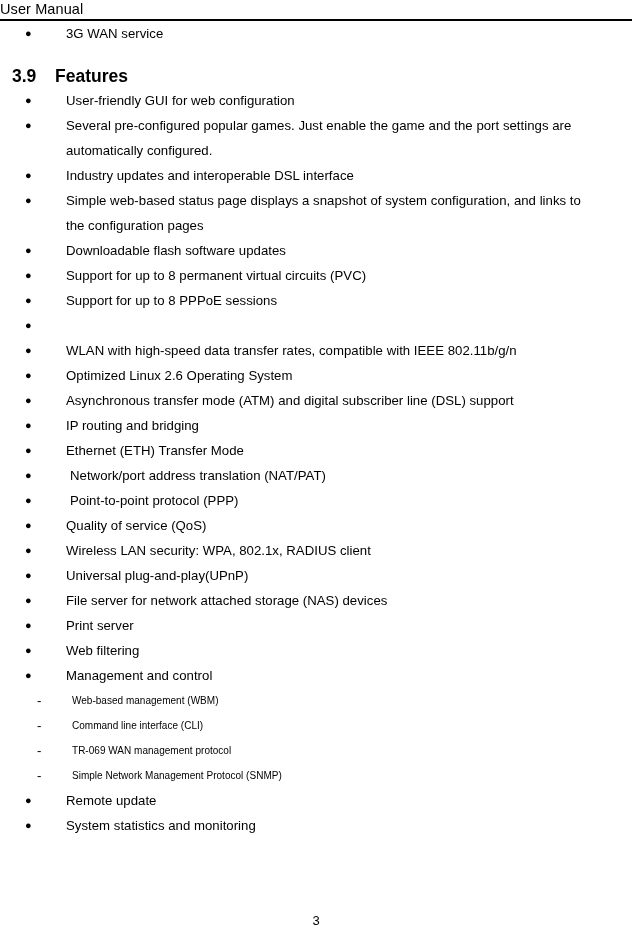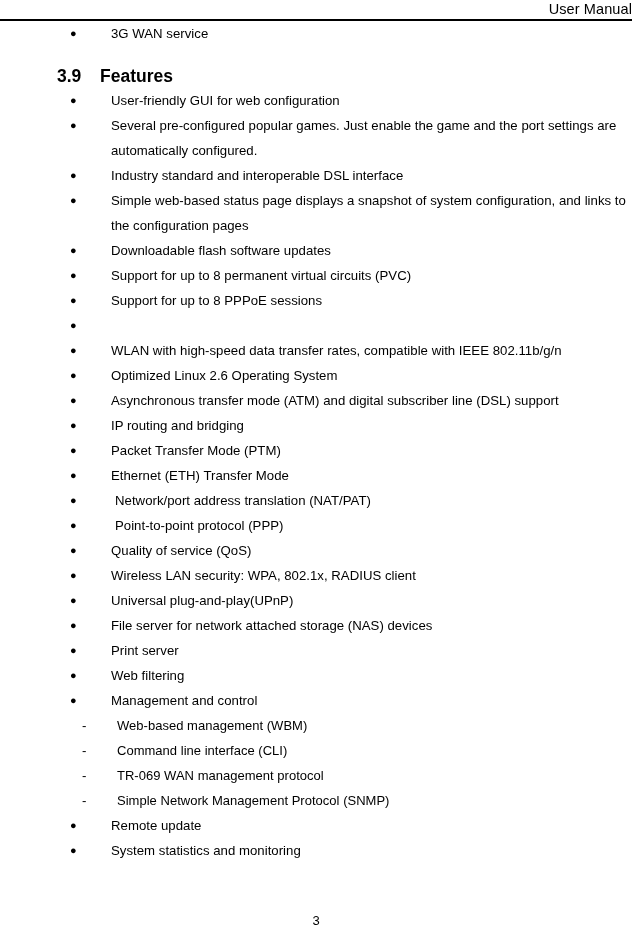--- a/index.html
+++ b/index.html
@@ -16,21 +16,21 @@
     overflow: hidden;
   }
 
   
   .page-header {
     position: absolute;
     top: 0;
     left: 0;
     width: 632px;
     height: 26px;
-    text-align: right;
+    text-align: left;
   }
   .page-header .header-title {
     display: inline-block;
     font-size: 14.5px;
     line-height: 19px;
     letter-spacing: 0.1px;
   }
   .header-rule {
     position: absolute;
     top: 19px;
@@ -39,21 +39,20 @@
     height: 2px;
     background: #000000;
   }
 
   
   .content {
     position: absolute;
     top: 21px;
     left: 0;
     width: 584px;
-    padding-left: 45px;
   }
 
   
   .item {
     position: relative;
     min-height: 25px;
     padding-left: 66px;
     padding-right: 2px;
     font-size: 13.2px;
     line-height: 25px;
@@ -70,21 +69,21 @@
   .item.bullet .marker {
     padding-left: 25px;
     font-size: 11px;
   }
   .item.bullet .marker::before {
     content: "\25CF";
     display: inline-block;
   }
   .item.dash {
     padding-left: 72px;
-    font-size: 13px;
+    font-size: 10px;
   }
   .item.dash .marker {
     width: 72px;
     padding-left: 37px;
     font-size: 13.2px;
   }
   .item.dash .marker::before {
     content: "-";
     display: inline-block;
   }
@@ -154,21 +153,21 @@
       <div class="item bullet">
         <span class="marker"></span>
         <span class="item-text">User-friendly GUI for web configuration</span>
       </div>
       <div class="item bullet">
         <span class="marker"></span>
         <span class="item-text">Several pre-configured popular games. Just enable the game and the port settings are automatically configured.</span>
       </div>
       <div class="item bullet">
         <span class="marker"></span>
-        <span class="item-text">Industry standard and interoperable DSL interface</span>
+        <span class="item-text">Industry updates and interoperable DSL interface</span>
       </div>
       <div class="item bullet">
         <span class="marker"></span>
         <span class="item-text">Simple web-based status page displays a snapshot of system configuration, and links to the configuration pages</span>
       </div>
       <div class="item bullet">
         <span class="marker"></span>
         <span class="item-text">Downloadable flash software updates</span>
       </div>
       <div class="item bullet">
@@ -190,24 +189,20 @@
         <span class="marker"></span>
         <span class="item-text">Optimized Linux 2.6 Operating System</span>
       </div>
       <div class="item bullet">
         <span class="marker"></span>
         <span class="item-text">Asynchronous transfer mode (ATM) and digital subscriber line (DSL) support</span>
       </div>
       <div class="item bullet">
         <span class="marker"></span>
         <span class="item-text">IP routing and bridging</span>
-      </div>
-      <div class="item bullet">
-        <span class="marker"></span>
-        <span class="item-text">Packet Transfer Mode (PTM)</span>
       </div>
       <div class="item bullet">
         <span class="marker"></span>
         <span class="item-text">Ethernet (ETH) Transfer Mode</span>
       </div>
       <div class="item bullet extra-indent">
         <span class="marker"></span>
         <span class="item-text">Network/port address translation (NAT/PAT)</span>
       </div>
       <div class="item bullet extra-indent">

